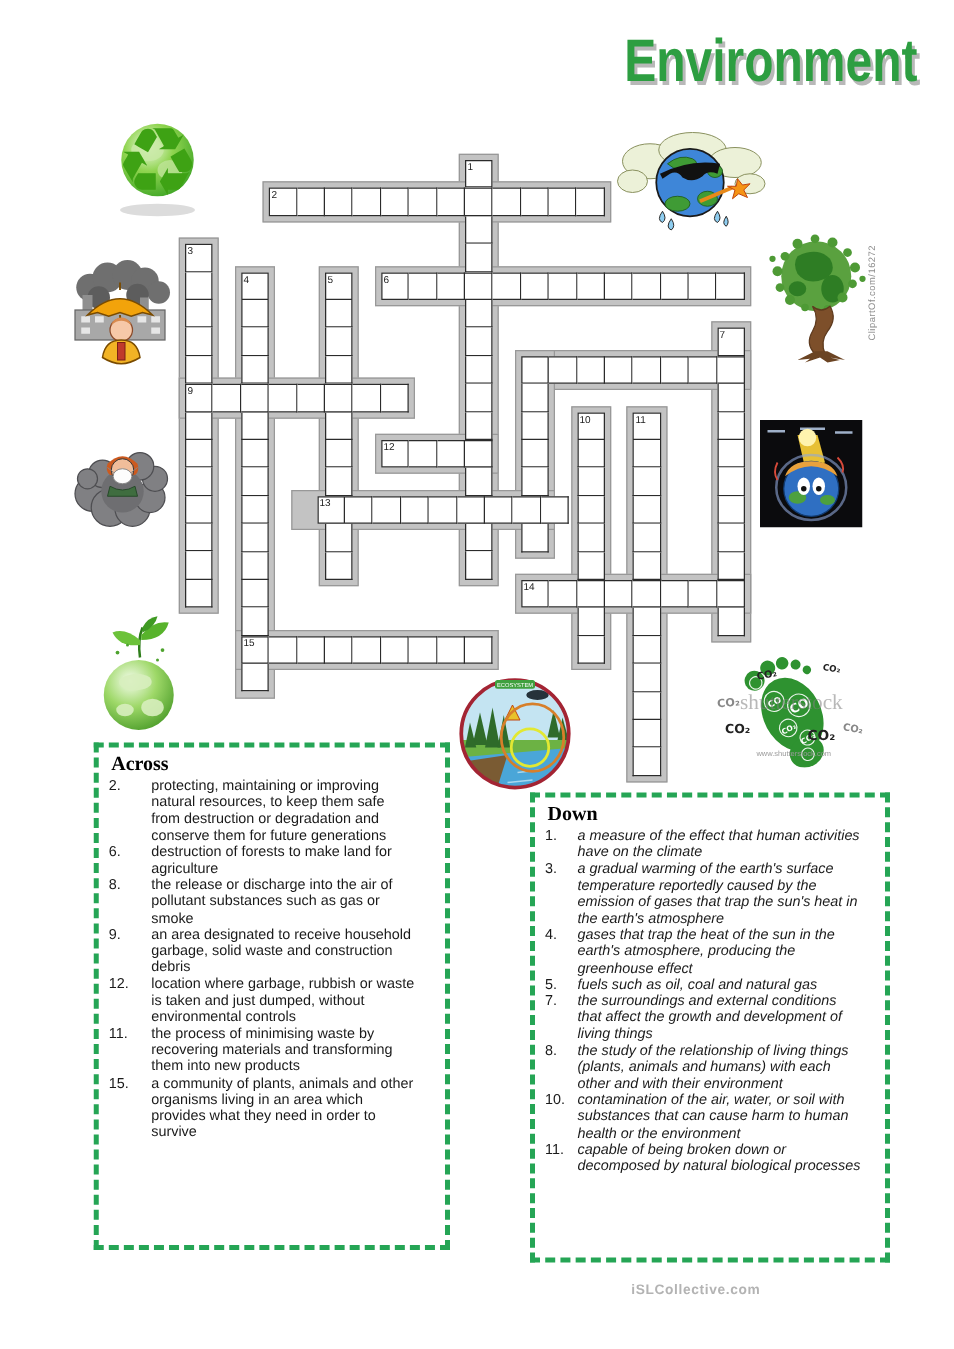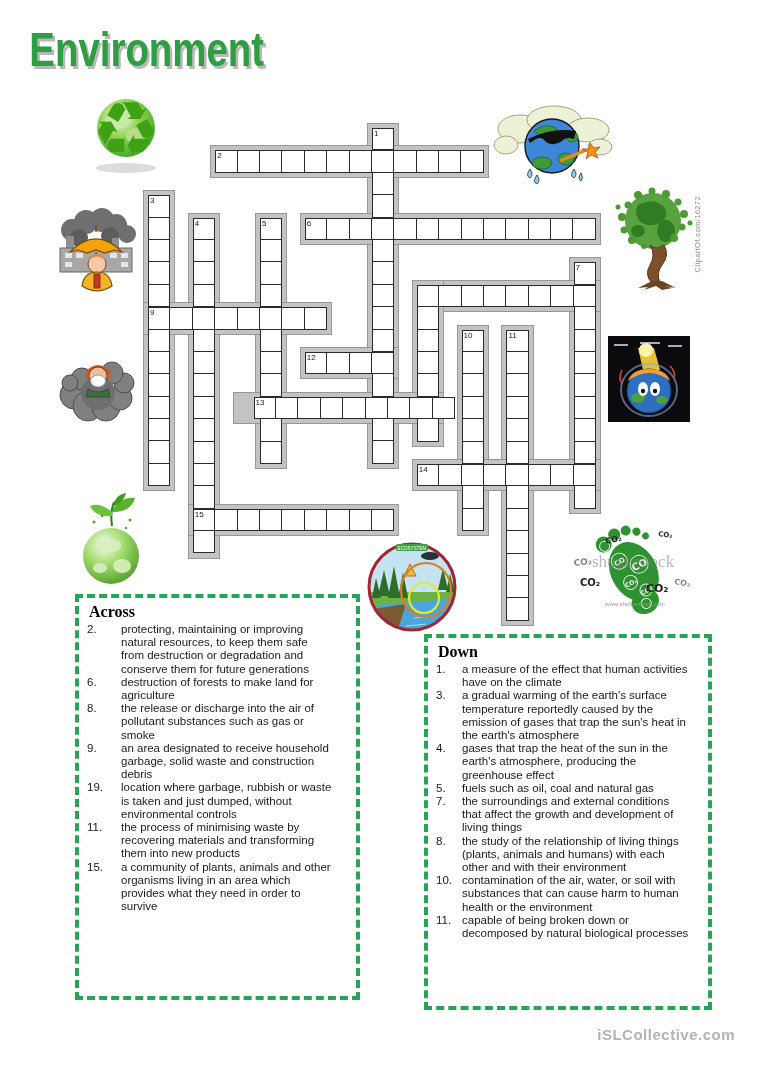--- a/index.html
+++ b/index.html
@@ -1,19 +1,19 @@
 <!DOCTYPE html>
 <html><head>
 <meta charset="utf-8">
 <style>
   html,body{margin:0;padding:0;background:#fff;}
   .page{position:relative;width:763px;height:1079px;background:#fff;overflow:hidden;
         font-family:"Liberation Sans",sans-serif;}
   
-  .title-wrap{position:absolute;left:0;top:22px;width:100%;text-align:left;}
+  .title-wrap{position:absolute;left:0;top:22px;width:100%;text-align:right;}
   .page-title{display:inline-block;font-family:"Liberation Sans",sans-serif;font-weight:bold;
     font-size:48px;color:#2d9e41;transform:scaleX(.8);transform-origin:center;
     text-shadow:3px 3px 0 #b8b8b8;letter-spacing:0;}
   
   #crossword{position:absolute;left:0;top:0;width:763px;height:1079px;z-index:3;pointer-events:none;}
   .word-underlay{position:absolute;background:#c3c3c3;border:1px solid #989898;box-sizing:border-box;z-index:1;}
   .word-body{position:absolute;display:flex;z-index:2;}
   .word-body.across{flex-direction:row;}
   .word-body.down{flex-direction:column;}
   .cw-cell{width:22.4px;height:22.4px;box-sizing:border-box;background:#fff;
@@ -28,32 +28,32 @@
   #across-box{left:75px;top:594px;width:285px;height:406px;}
   #down-box{left:424px;top:634px;width:288px;height:376px;}
   .clue-heading{font-family:"Liberation Serif",serif;font-weight:bold;font-size:16px;
     color:#000;margin:0 0 2px 2px;}
   .clue{display:flex;align-items:flex-start;}
   .clue-num{flex:0 0 auto;font-size:11.5px;line-height:13.2px;color:#1a1a1a;}
   #across-box .clue-num{width:34px;}
   #down-box .clue-num{width:26px;}
   .clue-text{font-size:11.5px;line-height:13.2px;color:#1a1a1a;}
   #across-box .clue-text{width:212px;}
-  #down-box .clue-text{width:228px;}
+  #down-box .clue-text{width:228px;font-style:italic;}
   
   .art{position:absolute;z-index:1;}
   .vert-credit{position:absolute;left:693px;top:196px;z-index:1;
     writing-mode:vertical-rl;transform:rotate(180deg);font-size:7.5px;color:#8c8c8c;
     letter-spacing:.4px;font-family:"Liberation Sans",sans-serif;}
   .shutter-mark{position:absolute;left:592px;top:552px;z-index:4;font-size:17px;
     color:rgba(125,125,125,.55);font-family:Liberation Serif, serif;}
   .foot-caption{position:absolute;left:570px;top:601px;width:130px;text-align:center;
     z-index:4;font-size:6px;color:#9a9a9a;}
-  .brand{position:absolute;left:505px;top:1026px;width:230px;text-align:right;z-index:2;
-    font-size:15px;font-weight:bold;color:#b3b3b3;letter-spacing:.5px;}
+  .brand{position:absolute;left:505px;top:1026px;width:230px;text-align:left;z-index:2;
+    font-size:11px;font-weight:bold;color:#b3b3b3;letter-spacing:.5px;}
 </style>
 </head>
 <body>
 
 <div class="page">
 
   <div class="title-wrap">
     <span class="page-title">Environment</span>
   </div>
 
@@ -592,21 +592,21 @@
         </div>
         <div class="clue">
           <span class="clue-num">8.</span>
           <span class="clue-text">the release or discharge into the air of pollutant substances such as gas or smoke</span>
         </div>
         <div class="clue">
           <span class="clue-num">9.</span>
           <span class="clue-text">an area designated to receive household garbage, solid waste and construction debris</span>
         </div>
         <div class="clue">
-          <span class="clue-num">19.</span>
+          <span class="clue-num">12.</span>
           <span class="clue-text">location where garbage, rubbish or waste is taken and just dumped, without environmental controls</span>
         </div>
         <div class="clue">
           <span class="clue-num">11.</span>
           <span class="clue-text">the process of minimising waste by recovering materials and transforming them into new products</span>
         </div>
         <div class="clue">
           <span class="clue-num">15.</span>
           <span class="clue-text">a community of plants, animals and other organisms living in an area which provides what they need in order to survive</span>
         </div>

